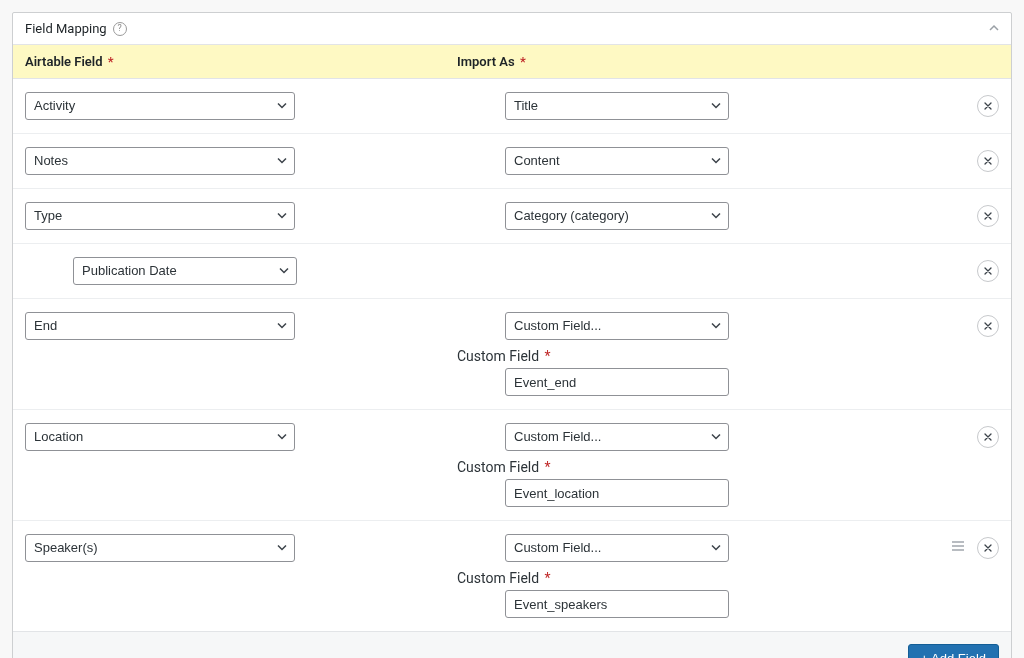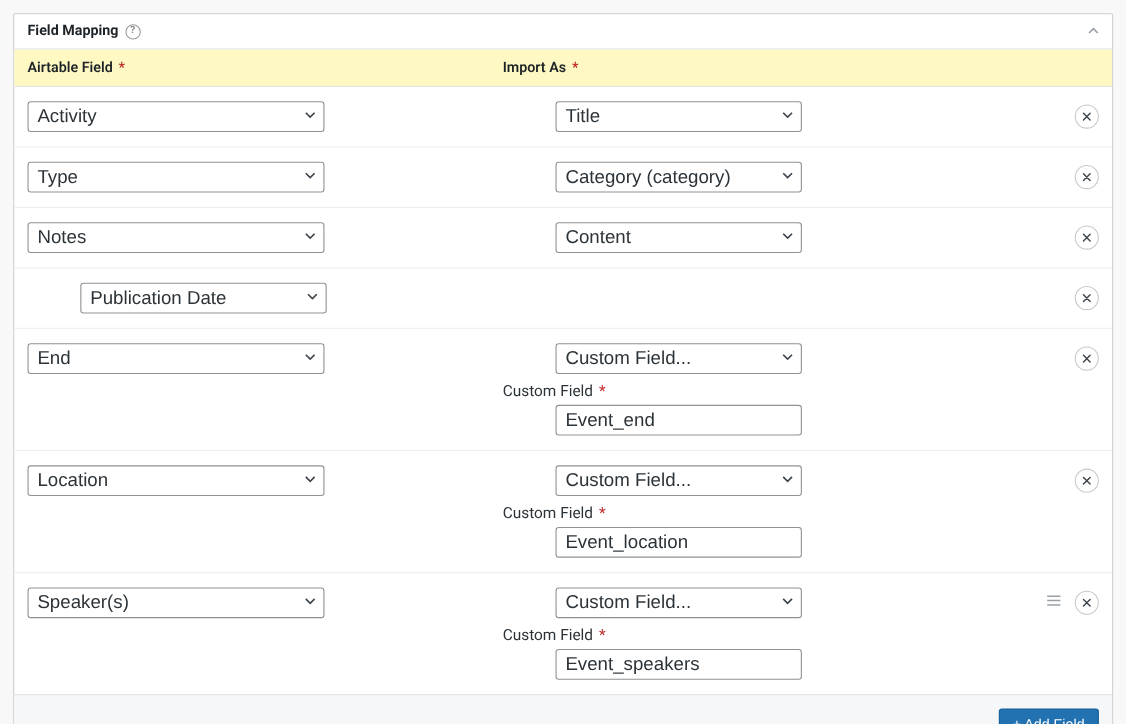--- a/index.html
+++ b/index.html
@@ -14,21 +14,21 @@
   .panel {
     border: 1px solid #cdcfd1;
     background: #fff;
     border-radius: 2px;
   }
   .panel-header {
     padding: 8px 12px;
     border-bottom: 1px solid #e2e4e7;
     display: flex;
     align-items: center;
-    font-weight: 700;
+    font-weight: 400;
     position: relative;
     text-align: right;
   }
   .panel-help {
     display: inline-flex; align-items: center; justify-content: center;
     width: 14px; height: 14px;
     border: 1px solid #9a9a9a; border-radius: 50%;
     color: #8a8a8a; margin-left: 6px;
     font-size: 9px; line-height: 1;
   }
@@ -61,21 +61,21 @@
     width: 270px;
   }
   .select-wrap.medium { width: 272px; padding-left: 48px; }
   .ctl {
     width: 100%;
     height: 28px;
     padding: 4px 28px 4px 8px;
     border: 1px solid #8f9196;
     border-radius: 3px;
     background: #fff;
-    font-size: 17px;
+    font-size: 13px;
     color: #2c3338;
     text-align: left;
     appearance: none;
     line-height: 18px;
   }
   .ctl.input { padding-right: 8px; }
   .chev {
     position: absolute; right: 8px; top: 50%; transform: translateY(-50%);
     pointer-events: none;
     color: #3c434a;
@@ -168,47 +168,47 @@
               <span class="remove">
                 <svg width="10" height="10" viewBox="0 0 10 10">
                   <path d="M2 2 L8 8 M8 2 L2 8" stroke="currentColor" stroke-width="1.3" stroke-linecap="round"></path>
                 </svg>
               </span>
             </div>
           </div>
         </div>
         <div class="row">
           <div class="col-left">
+            <div class="select-wrap"><button type="button" class="ctl">Notes</button><span class="chev"><svg width="10" height="10" viewBox="0 0 10 10">
+                  <path d="M1 3 L5 7 L9 3" fill="none" stroke="currentColor" stroke-width="1.5"></path>
+                </svg></span></div>
+          </div>
+          <div class="col-mid">
+            <div class="select-wrap medium"><button type="button" class="ctl">Content</button><span class="chev"><svg width="10" height="10" viewBox="0 0 10 10">
+                  <path d="M1 3 L5 7 L9 3" fill="none" stroke="currentColor" stroke-width="1.5"></path>
+                </svg></span></div>
+          </div>
+          <div class="col-right">
+            <div class="actions">
+              <span class="remove">
+                <svg width="10" height="10" viewBox="0 0 10 10">
+                  <path d="M2 2 L8 8 M8 2 L2 8" stroke="currentColor" stroke-width="1.3" stroke-linecap="round"></path>
+                </svg>
+              </span>
+            </div>
+          </div>
+        </div>
+        <div class="row">
+          <div class="col-left">
             <div class="select-wrap"><button type="button" class="ctl">Type</button><span class="chev"><svg width="10" height="10" viewBox="0 0 10 10">
                   <path d="M1 3 L5 7 L9 3" fill="none" stroke="currentColor" stroke-width="1.5"></path>
                 </svg></span></div>
           </div>
           <div class="col-mid">
             <div class="select-wrap medium"><button type="button" class="ctl">Category (category)</button><span class="chev"><svg width="10" height="10" viewBox="0 0 10 10">
-                  <path d="M1 3 L5 7 L9 3" fill="none" stroke="currentColor" stroke-width="1.5"></path>
-                </svg></span></div>
-          </div>
-          <div class="col-right">
-            <div class="actions">
-              <span class="remove">
-                <svg width="10" height="10" viewBox="0 0 10 10">
-                  <path d="M2 2 L8 8 M8 2 L2 8" stroke="currentColor" stroke-width="1.3" stroke-linecap="round"></path>
-                </svg>
-              </span>
-            </div>
-          </div>
-        </div>
-        <div class="row">
-          <div class="col-left">
-            <div class="select-wrap"><button type="button" class="ctl">Notes</button><span class="chev"><svg width="10" height="10" viewBox="0 0 10 10">
-                  <path d="M1 3 L5 7 L9 3" fill="none" stroke="currentColor" stroke-width="1.5"></path>
-                </svg></span></div>
-          </div>
-          <div class="col-mid">
-            <div class="select-wrap medium"><button type="button" class="ctl">Content</button><span class="chev"><svg width="10" height="10" viewBox="0 0 10 10">
                   <path d="M1 3 L5 7 L9 3" fill="none" stroke="currentColor" stroke-width="1.5"></path>
                 </svg></span></div>
           </div>
           <div class="col-right">
             <div class="actions">
               <span class="remove">
                 <svg width="10" height="10" viewBox="0 0 10 10">
                   <path d="M2 2 L8 8 M8 2 L2 8" stroke="currentColor" stroke-width="1.3" stroke-linecap="round"></path>
                 </svg>
               </span>

